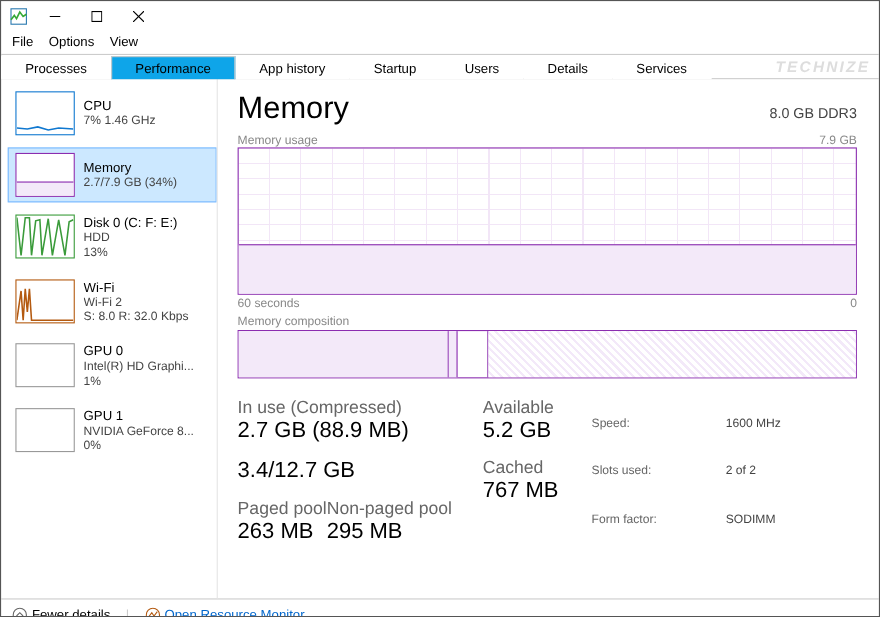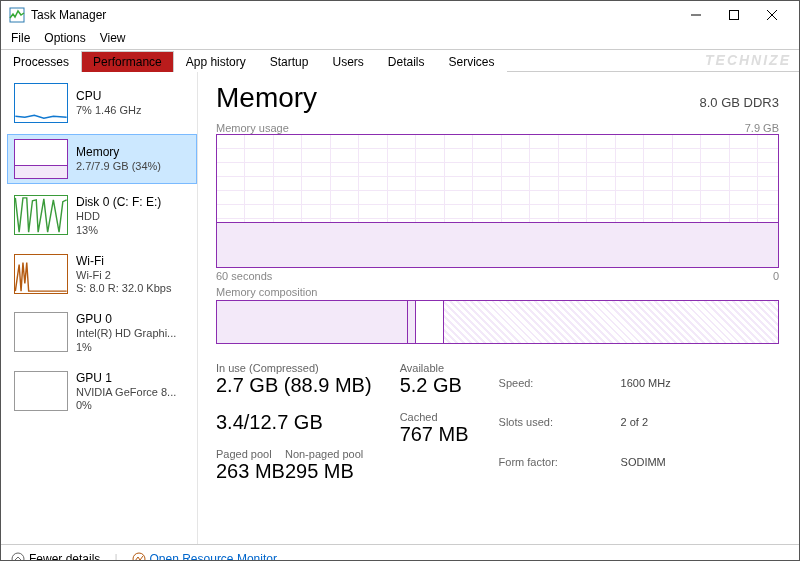--- a/index.html
+++ b/index.html
@@ -5,23 +5,23 @@
   * { box-sizing: border-box; margin: 0; padding: 0; font-family: "Segoe UI", sans-serif; }
   body { width: 800px; height: 561px; background: #fff; border: 1px solid #555; overflow: hidden; font-size: 12px; color: #000; }
   .titlebar { display: flex; align-items: center; height: 28px; padding: 0 8px; }
   .titlebar .app-icon { width: 16px; height: 16px; margin-right: 6px; }
   .titlebar .title { flex: 1; font-size: 12px; }
   .win-controls { display: flex; gap: 0; }
   .win-btn { width: 38px; height: 24px; display: flex; align-items: center; justify-content: center; }
   .menubar { display: flex; gap: 14px; padding: 2px 10px 4px; }
   .menubar span { font-size: 12px; }
   .tabs { display: flex; border-bottom: 1px solid #ccc; border-top: 1px solid #ccc; position: relative; }
-  .tab { padding: 3px 11px; font-size: 12px; border: 1px solid transparent; border-bottom: none; position: relative; top: 1px; background: #fff; }
+  .tab { padding: 3px 21px; font-size: 12px; border: 1px solid transparent; border-bottom: none; position: relative; top: 1px; background: #fff; }
   .tab.active { border-color: #ccc; background: #fff; z-index: 1; }
-  .tab.highlight { background: #b91c1c; text-align: right; }
+  .tab.highlight { background: #0ea5e9; text-align: right; }
   .watermark { position: absolute; right: 8px; top: 2px; font-style: italic; color: #ddd; font-weight: bold; font-size: 14px; letter-spacing: 2px; }
   .content { display: flex; height: 472px; }
   .sidebar { width: 196px; padding: 6px 0 0 6px; overflow-y: auto; }
   .side-item { display: flex; padding: 4px 6px; gap: 8px; border: 1px solid transparent; margin-bottom: 6px;}
   .side-item.selected { background: #cce8ff; border: 1px solid #7abaff; }
   .thumb { width: 54px; height: 40px; border: 1px solid #999; flex-shrink: 0; position: relative; overflow: hidden; }
   .side-text { display: flex; flex-direction: column; justify-content: center; line-height: 1.25; font-size: 11px; width: 114px; overflow: hidden;}
   .side-text .t1 { font-size: 12px; }
   .side-text .t2, .side-text .t3 { color: #444; white-space: nowrap; overflow: hidden; text-overflow: ellipsis; }
   .divider { width: 1px; background: #e5e5e5; }
@@ -33,41 +33,40 @@
   .chart { border: 1px solid #8b2db0; height: 134px; position: relative; background:
     repeating-linear-gradient(to right, transparent 0, transparent 27.5px, #f2e6f7 27.5px, #f2e6f7 28.5px),
     repeating-linear-gradient(to bottom, transparent 0, transparent 13px, #f2e6f7 13px, #f2e6f7 14px);
   }
   .chart-fill { position: absolute; left: 0; right: 0; bottom: 0; height: 34%; background: #f3e9f9; border-top: 1px solid #8b2db0;}
   .chart-axis { display: flex; justify-content: space-between; font-size: 11px; color: #888; margin-top: 2px;}
   .comp-chart { border: 1px solid #8b2db0; height: 44px; display: flex; margin-top: 2px;}
   .comp-seg { border-right: 1px solid #8b2db0; }
   .stats { display: flex; gap: 28px; margin-top: 18px; }
   .stat-col { display: flex; flex-direction: column; gap: 14px; }
-  .stat .lbl { font-size: 11px; color: #666; }
+  .stat .lbl { font-size: 16px; color: #666; }
   .stat .val-big { font-size: 20px; }
   .kv-table { font-size: 11px; color: #444; }
   .kv-table td { padding: 1px 0; }
   .kv-table td:first-child { color: #666; width: 120px;}
   .footer { border-top: 1px solid #ccc; display: flex; align-items: center; padding: 4px 10px; gap: 14px; height: 29px; }
   .footer .link { color: #0066cc; text-decoration: none; }
   .footer .sep { color: #ccc; }
   .thumb svg { width: 100%; height: 100%; display: block; }
 </style>
 </head>
 <body>
 
 <div class="titlebar">
   <span class="app-icon">
     <svg viewBox="0 0 16 16">
         <rect x="1" y="1" width="14" height="14" fill="none" stroke="#2a7ab0"></rect>
         <polyline points="1,11 4,7 6,10 9,4 12,8 15,6" fill="none" stroke="#36a936" stroke-width="1.5"></polyline>
       </svg>
   </span>
-  <span class="title">Task Manager</span>
   <div class="win-controls">
     <div class="win-btn">
         <svg width="10" height="10">
           <line x1="0" y1="5" x2="10" y2="5" stroke="#000"></line>
         </svg>
       </div>
     <div class="win-btn">
         <svg width="10" height="10">
           <rect x="0.5" y="0.5" width="9" height="9" fill="none" stroke="#000"></rect>
         </svg>

